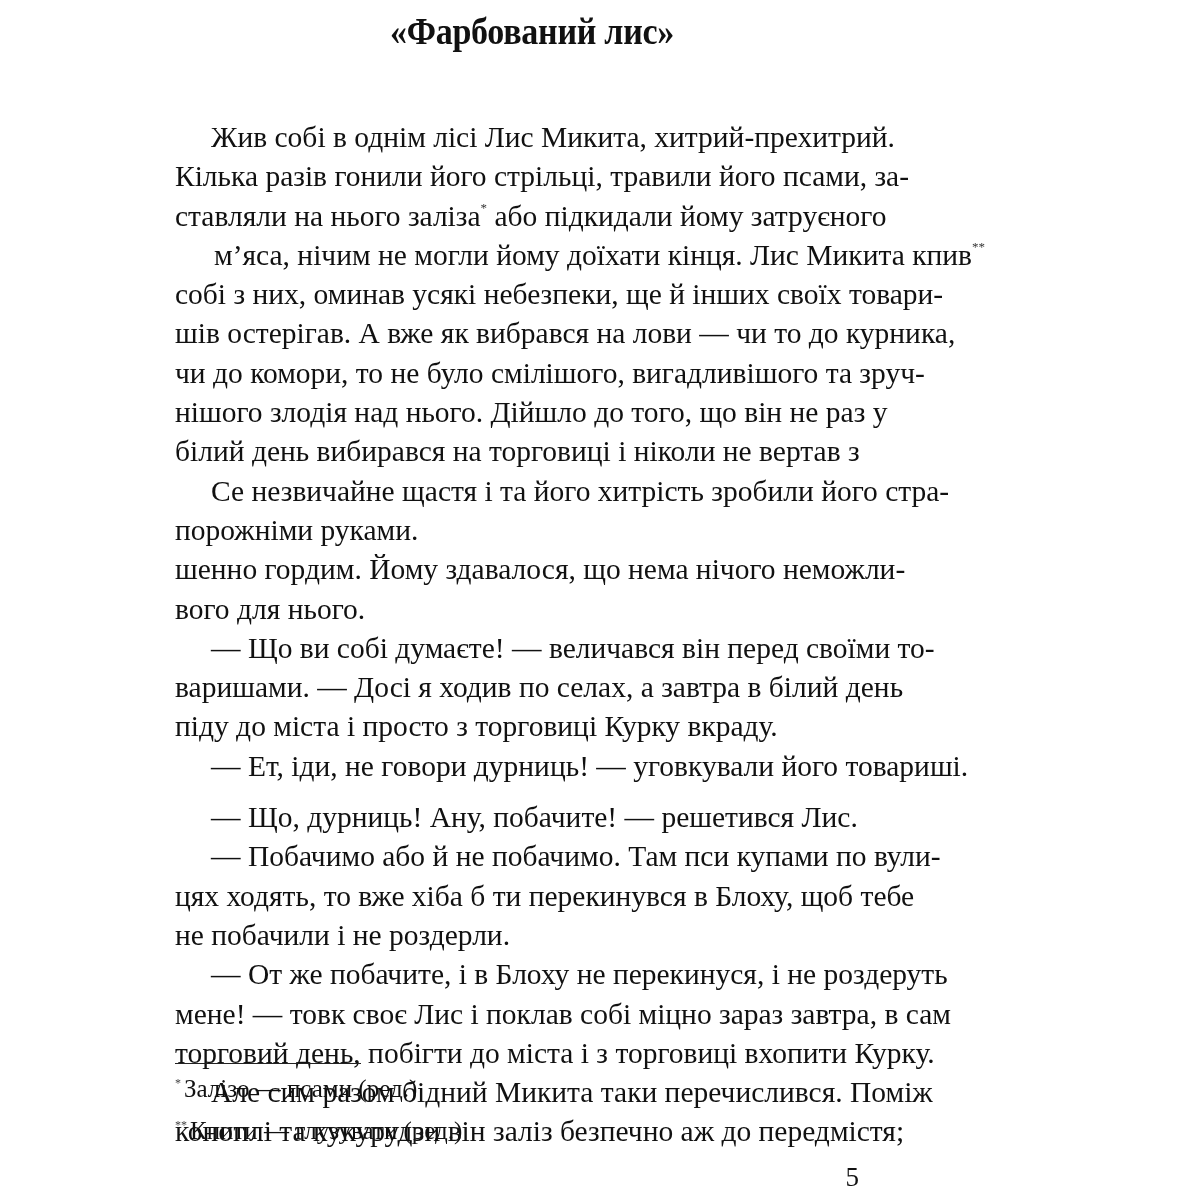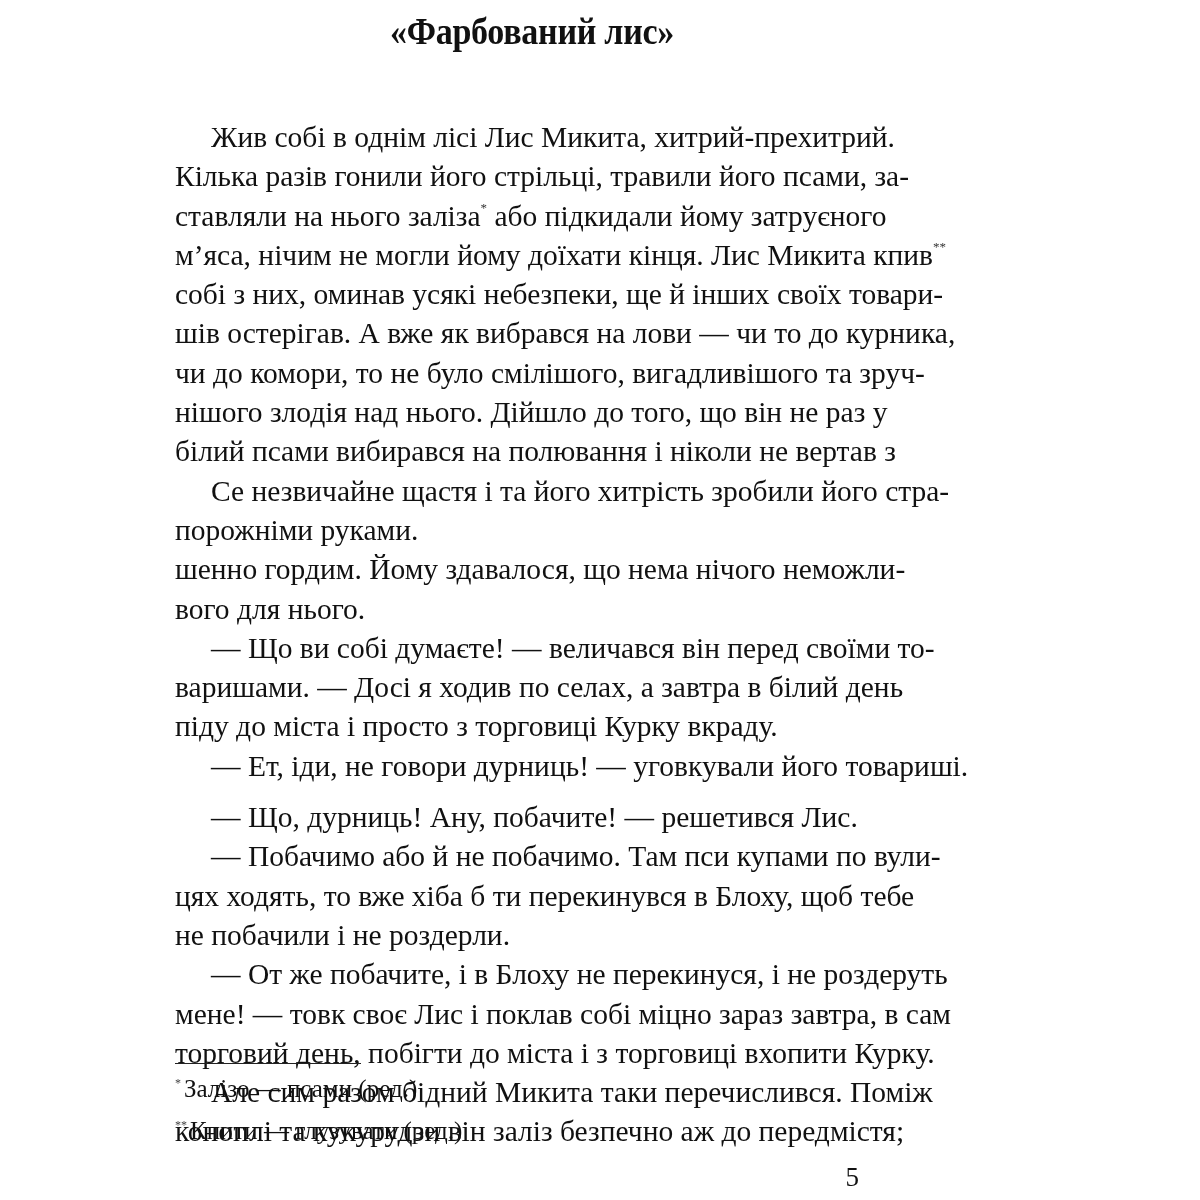--- a/index.html
+++ b/index.html
@@ -96,26 +96,26 @@
 </head>
 <body>
 
 <div class="page">
   <div class="title">«Фарбований лис»</div>
 
   <div class="body-text" id="body-text">
       <div class="line indent" style="white-space: nowrap; text-align: left; text-align-last: left;"><span>Жив собі в однім лісі Лис Микита, хитрий-прехитрий.</span></div>
       <div class="line" style="white-space: nowrap; text-align: left; text-align-last: left;"><span>Кілька разів гонили його стрільці, травили його псами, за-</span></div>
       <div class="line" style="white-space: nowrap; letter-spacing: -0.000284091px; text-align: left; text-align-last: left;"><span>ставляли на нього заліза</span><sup>*</sup><span> або підкидали йому затруєного</span></div>
-      <div class="line" style="white-space: nowrap; text-align: right; text-align-last: left;"><span>м’яса, нічим не могли йому доїхати кінця. Лис Микита кпив</span><sup>**</sup></div>
+      <div class="line" style="white-space: nowrap; text-align: right; text-align-last: left; margin-left: 39px;"><span>м’яса, нічим не могли йому доїхати кінця. Лис Микита кпив</span><sup>**</sup></div>
       <div class="line" style="white-space: nowrap; text-align: left; text-align-last: left;"><span>собі з них, оминав усякі небезпеки, ще й інших своїх товари-</span></div>
       <div class="line" style="white-space: nowrap; text-align: left; text-align-last: left;"><span>шів остерігав. А вже як вибрався на лови — чи то до курника,</span></div>
       <div class="line" style="white-space: nowrap; text-align: left; text-align-last: left;"><span>чи до комори, то не було смілішого, вигадливішого та зруч-</span></div>
       <div class="line" style="white-space: nowrap; text-align: left; text-align-last: left;"><span>нішого злодія над нього. Дійшло до того, що він не раз у</span></div>
-      <div class="line" style="white-space: nowrap; text-align: left; text-align-last: left;"><span>білий псами вибирався на полювання і ніколи не вертав з</span></div>
+      <div class="line" style="white-space: nowrap; text-align: left; text-align-last: left;"><span>білий день вибирався на торговиці і ніколи не вертав з</span></div>
       <div class="line indent" style="white-space: nowrap; text-align: left; text-align-last: left;"><span>Се незвичайне щастя і та його хитрість зробили його стра-</span></div>
       <div class="line last" style="text-align: left;"><span>порожніми руками.</span></div>
       <div class="line" style="white-space: nowrap; text-align: left; text-align-last: left;"><span>шенно гордим. Йому здавалося, що нема нічого неможли-</span></div>
       <div class="line last" style="text-align: left;"><span>вого для нього.</span></div>
       <div class="line indent" style="white-space: nowrap; text-align: left; text-align-last: left;"><span>— Що ви собі думаєте! — величався він перед своїми то-</span></div>
       <div class="line" style="white-space: nowrap; text-align: left; text-align-last: left;"><span>варишами. — Досі я ходив по селах, а завтра в білий день</span></div>
       <div class="line last" style="text-align: left;"><span>піду до міста і просто з торговиці Курку вкраду.</span></div>
       <div class="line indent" style="white-space: nowrap; text-align: left; text-align-last: left;"><span>— Ет, іди, не говори дурниць! — уговкували його товариші.</span></div>
       <div class="line indent last" style="text-align: left; margin-top: 12px;"><span>— Що, дурниць! Ану, побачите! — решетився Лис.</span></div>
       <div class="line indent" style="white-space: nowrap; text-align: left; text-align-last: left;"><span>— Побачимо або й не побачимо. Там пси купами по вули-</span></div>

